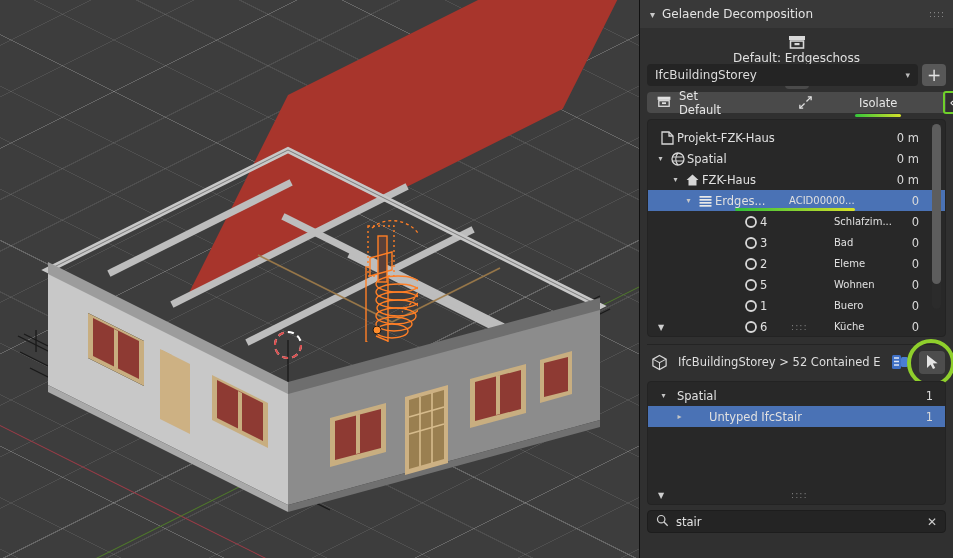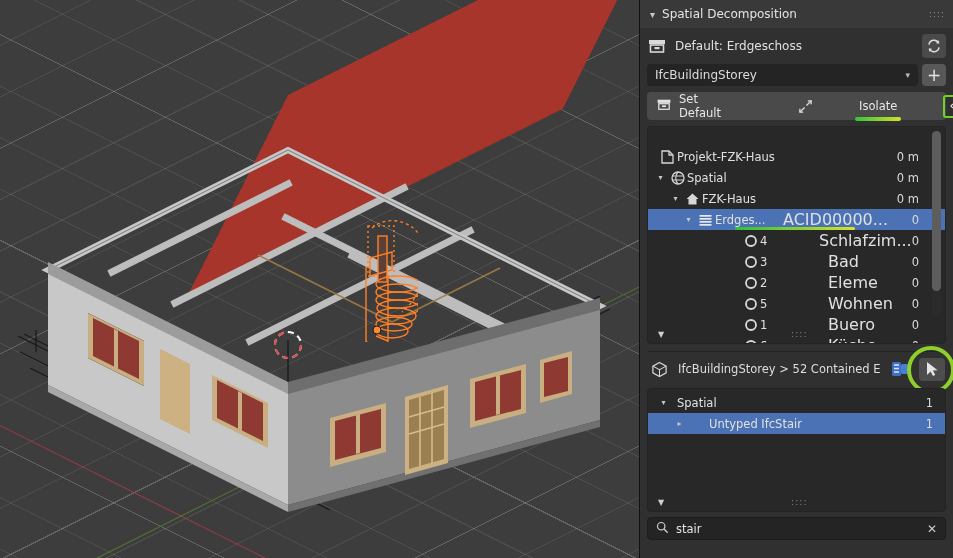--- a/index.html
+++ b/index.html
@@ -50,36 +50,36 @@
 
   .panel-header{height:28px;display:flex;align-items:center;
         background:#393939;padding:0 10px;flex:0 0 auto;}
   .panel-header .chev{margin-right:7px;font-size:10px;color:#c8c8c8;}
   .panel-header .ttl{font-size:12px;color:#e3e3e3;}
   .grip{margin-left:auto;color:#8a8a8a;font-size:9px;letter-spacing:1px;line-height:5px;
         width:14px;text-align:center;}
   .grip span{display:block;}
 
   .sect{padding:0 7px;}
-  .row-default{display:flex;align-items:center;height:26px;margin-top:5px;gap:8px;}
+  .row-default{display:flex;align-items:center;height:26px;margin-top:5px;flex-direction:column;}
   .ico-box{width:20px;height:18px;flex:0 0 auto;}
   .lbl-default{font-size:12px;color:#e0e0e0;flex:1;}
   .btn-sq{width:24px;height:24px;background:#4a4a4a;border-radius:4px;
       display:flex;align-items:center;justify-content:center;flex:0 0 auto;}
 
   .row-dd{display:flex;align-items:center;gap:4px;margin-top:5px;}
   .dd{flex:1;height:22px;background:#242424;border-radius:4px;display:flex;
       align-items:center;padding:0 8px;box-sizing:border-box;gap:31px;}
   .dd .txt{flex:1;font-size:12px;color:#dcdcdc;}
   .dd .cv{color:#bbb;font-size:9px;}
   .plus{width:24px;height:22px;background:#585858;border-radius:4px;
       display:flex;align-items:center;justify-content:center;
       color:#e2e2e2;font-size:17px;line-height:1;}
 
-  .toolbar{display:flex;align-items:center;height:28px;margin-top:6px;
+  .toolbar{display:flex;align-items:center;height:21px;margin-top:6px;
       background:#4a4a4a;border-radius:4px;overflow:visible;position:relative;gap:34px;}
   .tb-seg{display:flex;align-items:center;height:23px;padding:0 9px;
       box-sizing:border-box;position:relative;}
   .tb-seg.setdef{border-radius:4px 0 0 4px;gap:7px;}
   .tb-lbl{font-size:11.5px;color:#e6e6e6;}
   .tb-div{width:1px;height:23px;background:#3b3b3b;}
   .isolate{color:#e6e6e6;position:relative;padding:0 12px;}
   .hl-bar{position:absolute;left:8px;right:8px;bottom:-3px;height:3.5px;border-radius:2px;
       background:linear-gradient(90deg,#34c43a,#d5e02a);}
   .grp-eye{display:flex;margin-left:auto;align-items:center;}
@@ -91,21 +91,21 @@
 
   .tree{margin-top:6px;background:#282828;border:1px solid #232323;border-radius:4px;
       position:relative;height:218px;box-sizing:border-box;overflow:hidden;}
   .trow{display:flex;align-items:center;height:21px;padding-left:5px;box-sizing:border-box;
       position:relative;}
   .trow.sel{background:#4a72b5;}
   .tw{width:15px;flex:0 0 auto;display:flex;align-items:center;justify-content:center;
       color:#c6c6c6;font-size:8px;}
   .ticon{width:19px;flex:0 0 auto;display:flex;align-items:center;justify-content:center;}
   .tname{font-size:11.5px;color:#e0e0e0;white-space:nowrap;overflow:hidden;}
-  .tname2{font-size:16px;color:#e0e0e0;margin-left:16px;}
+  .tname2{font-size:10px;color:#e0e0e0;margin-left:22px;}
   .tval{margin-left:auto;font-size:11.5px;color:#dadada;padding-right:26px;}
   .trow .underbar{position:absolute;left:87px;width:120px;bottom:0px;height:3.5px;
       border-radius:2px;background:linear-gradient(90deg,#2fbf3a,#d8e22a);}
   .sbar{position:absolute;right:4px;top:4px;width:9px;height:185px;
       background:#2b2b2b;border-radius:5px;}
   .sbar i{position:absolute;left:0;top:0;width:9px;height:160px;background:#5d5d5d;
       border-radius:5px;display:block;}
   .tfoot{position:absolute;left:0;right:0;bottom:0;height:17px;display:flex;
       align-items:center;padding:0 10px;box-sizing:border-box;}
   .tfoot .dn{color:#cfcfcf;font-size:8px;}
@@ -265,21 +265,21 @@
     <div class="cursor3d">
       <div class="ring"></div>
       <div class="ring2"></div>
     </div>
   </div>
 
   <div class="side">
 
     <div class="panel-header">
       <span class="chev">▾</span>
-      <span class="ttl">Spatial Decomposition</span>
+      <span class="ttl">Gelaende Decomposition</span>
       <span class="grip">
           <span>::::</span>
         </span>
     </div>
 
     <div class="sect">
 
       <div class="row-default">
         <span class="ico-box">
           <svg width="20" height="18" viewBox="0 0 20 18">
@@ -354,21 +354,21 @@
           <div class="tb-ico">
             <svg width="13" height="13" viewBox="0 0 14 14">
               <path d="M2 2 L12 12 M12 2 L2 12" stroke="#e0e0e0" stroke-width="1.4"></path>
             </svg>
           </div>
         </div>
       </div>
 
       <div class="tree">
 
-        <div class="trow" style="margin-top:19px;">
+        <div class="trow" style="margin-top:7px;">
           <span style="width:5px"></span>
           <span class="ticon">
             <svg width="13" height="14" viewBox="0 0 13 14">
               <path d="M1 1 L8 1 L12 5 L12 13 L1 13 Z" fill="none" stroke="#d6d6d6" stroke-width="1.3"></path>
               <path d="M8 1 L8 5 L12 5" fill="none" stroke="#d6d6d6" stroke-width="1.3"></path>
             </svg>
           </span>
           <span class="tname">Projekt-FZK-Haus</span>
           <span class="tval">0 m</span>
         </div>

